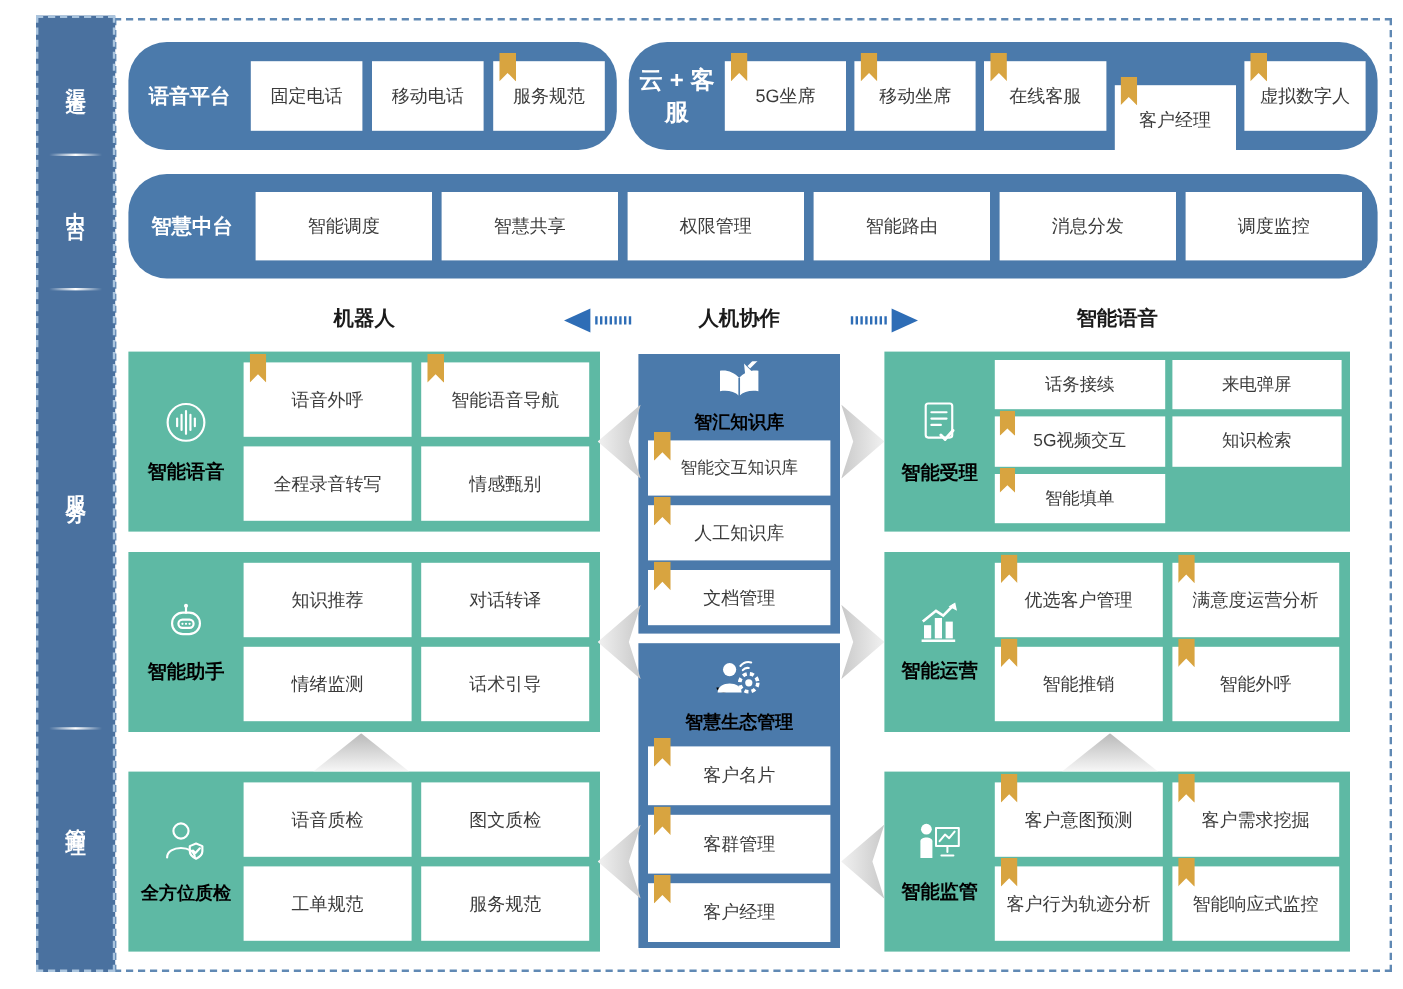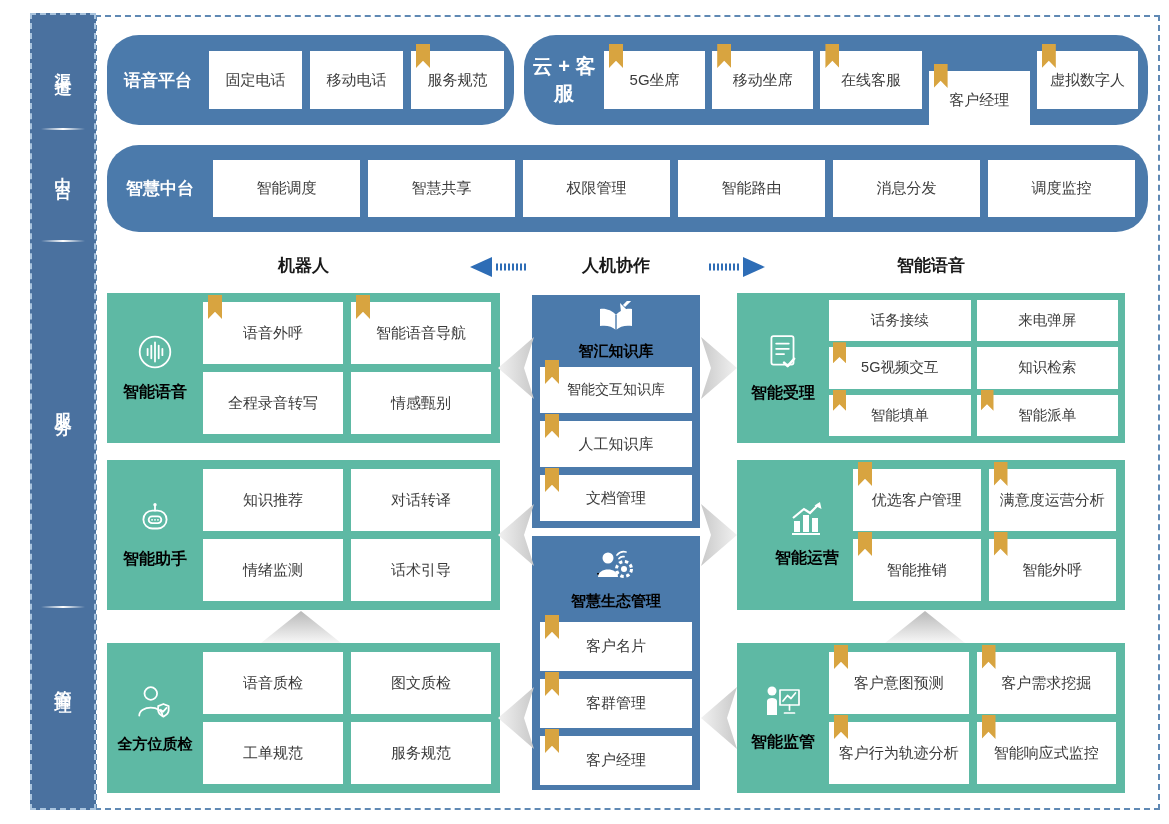--- a/index.html
+++ b/index.html
@@ -243,28 +243,24 @@
             <span class="bm small"></span>
             <span>5G视频交互</span>
           </div>
           <div class="wbox">
             <span>知识检索</span>
           </div>
           <div class="wbox">
             <span class="bm small"></span>
             <span>智能填单</span>
           </div>
-          <div class="wbox">
-            <span class="bm small"></span>
-            <span>智能派单</span>
-          </div>
         </div>
       </div>
       <div class="green-panel" style="left: 737px; top: 460px; width: 388px; height: 150px;">
-        <div class="g-label" style="width: 92px; padding-left: 24px;">
+        <div class="g-label" style="width: 92px;">
           <span><svg width="40" height="36" viewBox="0 0 40 36">
               <rect x="7" y="20" width="6" height="11" fill="#fff"></rect>
               <rect x="16" y="14" width="6" height="17" fill="#fff"></rect>
               <rect x="25" y="17" width="6" height="14" fill="#fff"></rect>
               <path d="M6,17 L17,8 L23,12 L32,3" stroke="#fff" fill="none" stroke-width="2.2"></path>
               <polygon points="33,1 34.5,8 27.5,4.5" fill="#fff"></polygon>
               <line x1="5" y1="33" x2="33" y2="33" stroke="#fff" stroke-width="2"></line>
             </svg></span>
           <span>智能运营</span>
         </div>

